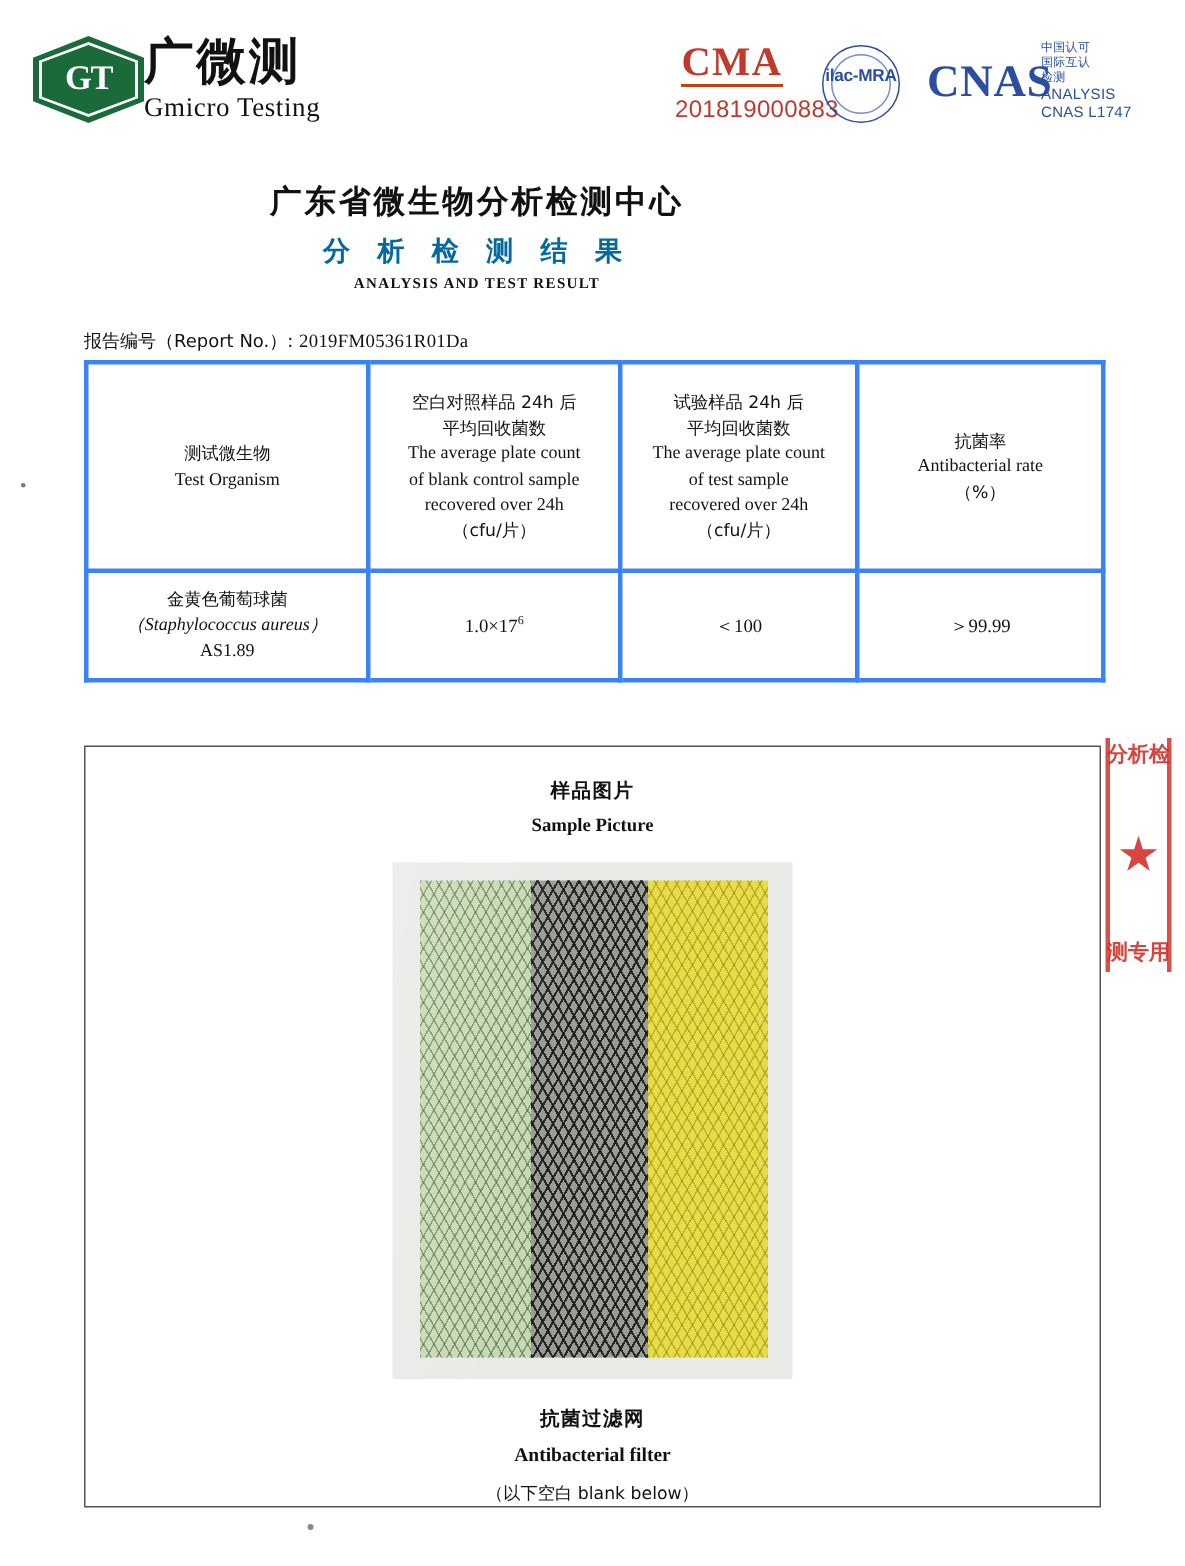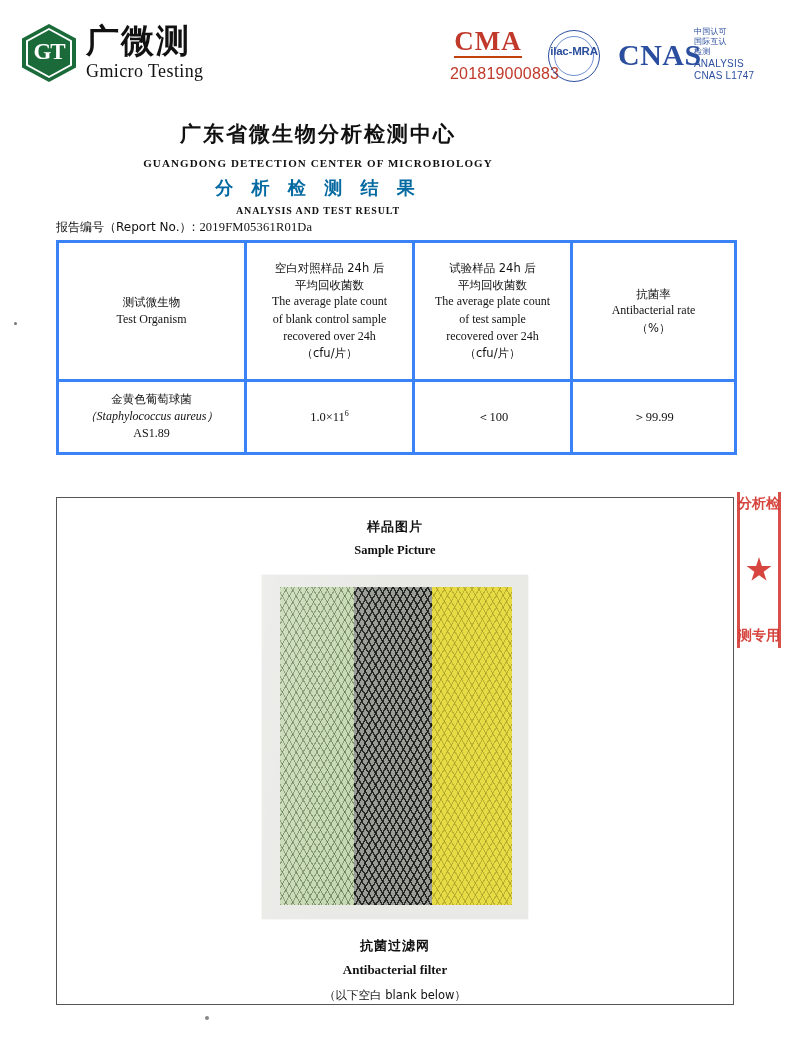--- a/index.html
+++ b/index.html
@@ -27,21 +27,22 @@
     position: absolute;
     left: 22px;
     top: 24px;
     display: flex;
     align-items: center;
   }
   .logo-mark {
     width: 54px;
     height: 58px;
     position: relative;
-    margin-right: 10px;
+    margin-right: 0;
+    padding-left: 20px;
   }
   .logo-hex {
     position: absolute;
     inset: 0;
     background: #1b6b3a;
     clip-path: polygon(50% 0%, 100% 25%, 100% 75%, 50% 100%, 0% 75%, 0% 25%);
   }
   .logo-hex-inner {
     position: absolute;
     left: 4px; top: 4px; right: 4px; bottom: 4px;
@@ -467,21 +468,20 @@
     <div class="cn">中国认可</div>
     <div class="cn">国际互认</div>
     <div class="cn">检测</div>
     <div class="en">ANALYSIS</div>
     <div class="en">CNAS L1747</div>
   </div>
 </div>
 
 <div class="title-zone">
   <div class="title-cn">广东省微生物分析检测中心</div>
-  <div class="title-en">GUANGDONG  DETECTION  CENTER  OF  MICROBIOLOGY</div>
   <div class="subtitle-cn">分 析 检 测 结 果</div>
   <div class="subtitle-en">ANALYSIS AND TEST RESULT</div>
 </div>
 
 <div class="report-no">
   <span>报告编号（Report No.）:</span>
   <span class="val">2019FM05361R01Da</span>
 </div>
 
 <div class="corner-dot"></div>
@@ -523,21 +523,21 @@
     </tr>
 
 
     <tr>
       <td class="row-cell">
         <div class="c-cn">金黄色葡萄球菌</div>
         <div class="c-en-i">（Staphylococcus aureus）</div>
         <div class="c-en">AS1.89</div>
       </td>
       <td class="row-cell c-val">
-        <span>1.0×11</span><sup>6</sup>
+        <span>1.0×17</span><sup>6</sup>
       </td>
       <td class="row-cell c-val">
         <span>＜100</span><sup></sup>
       </td>
       <td class="row-cell c-val">＞99.99</td>
     </tr>
   </tbody>
 </table>
 
 <div class="picture-panel">

